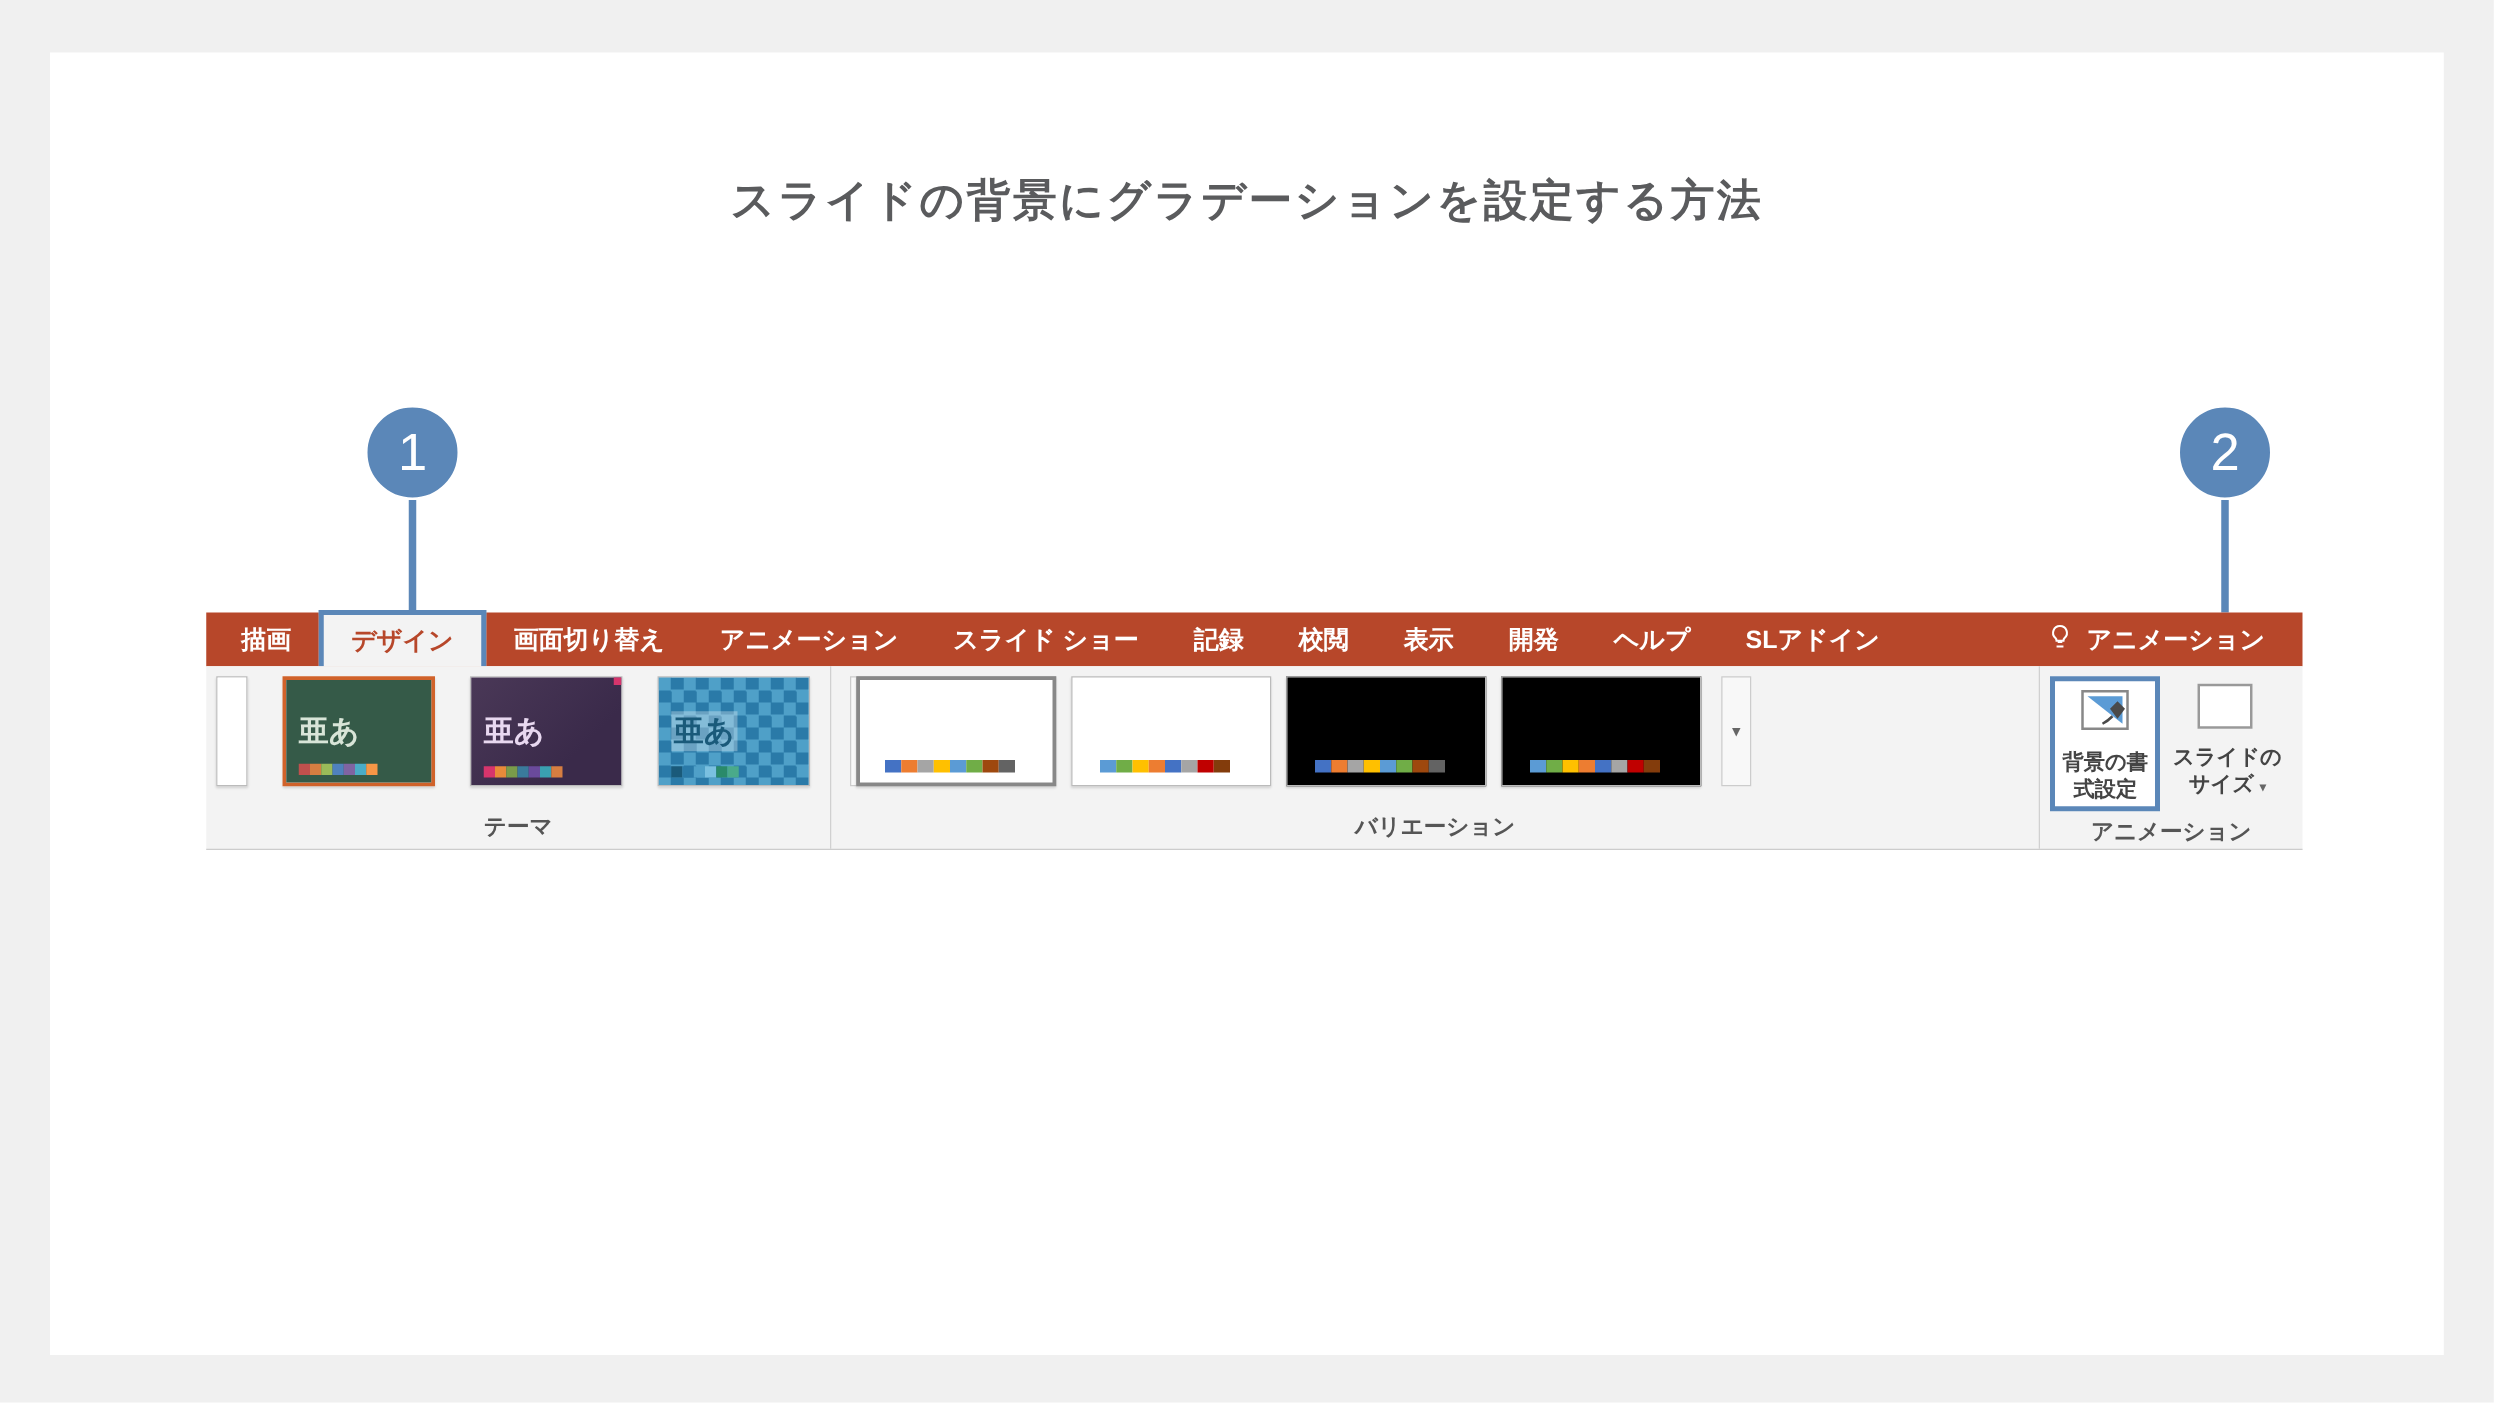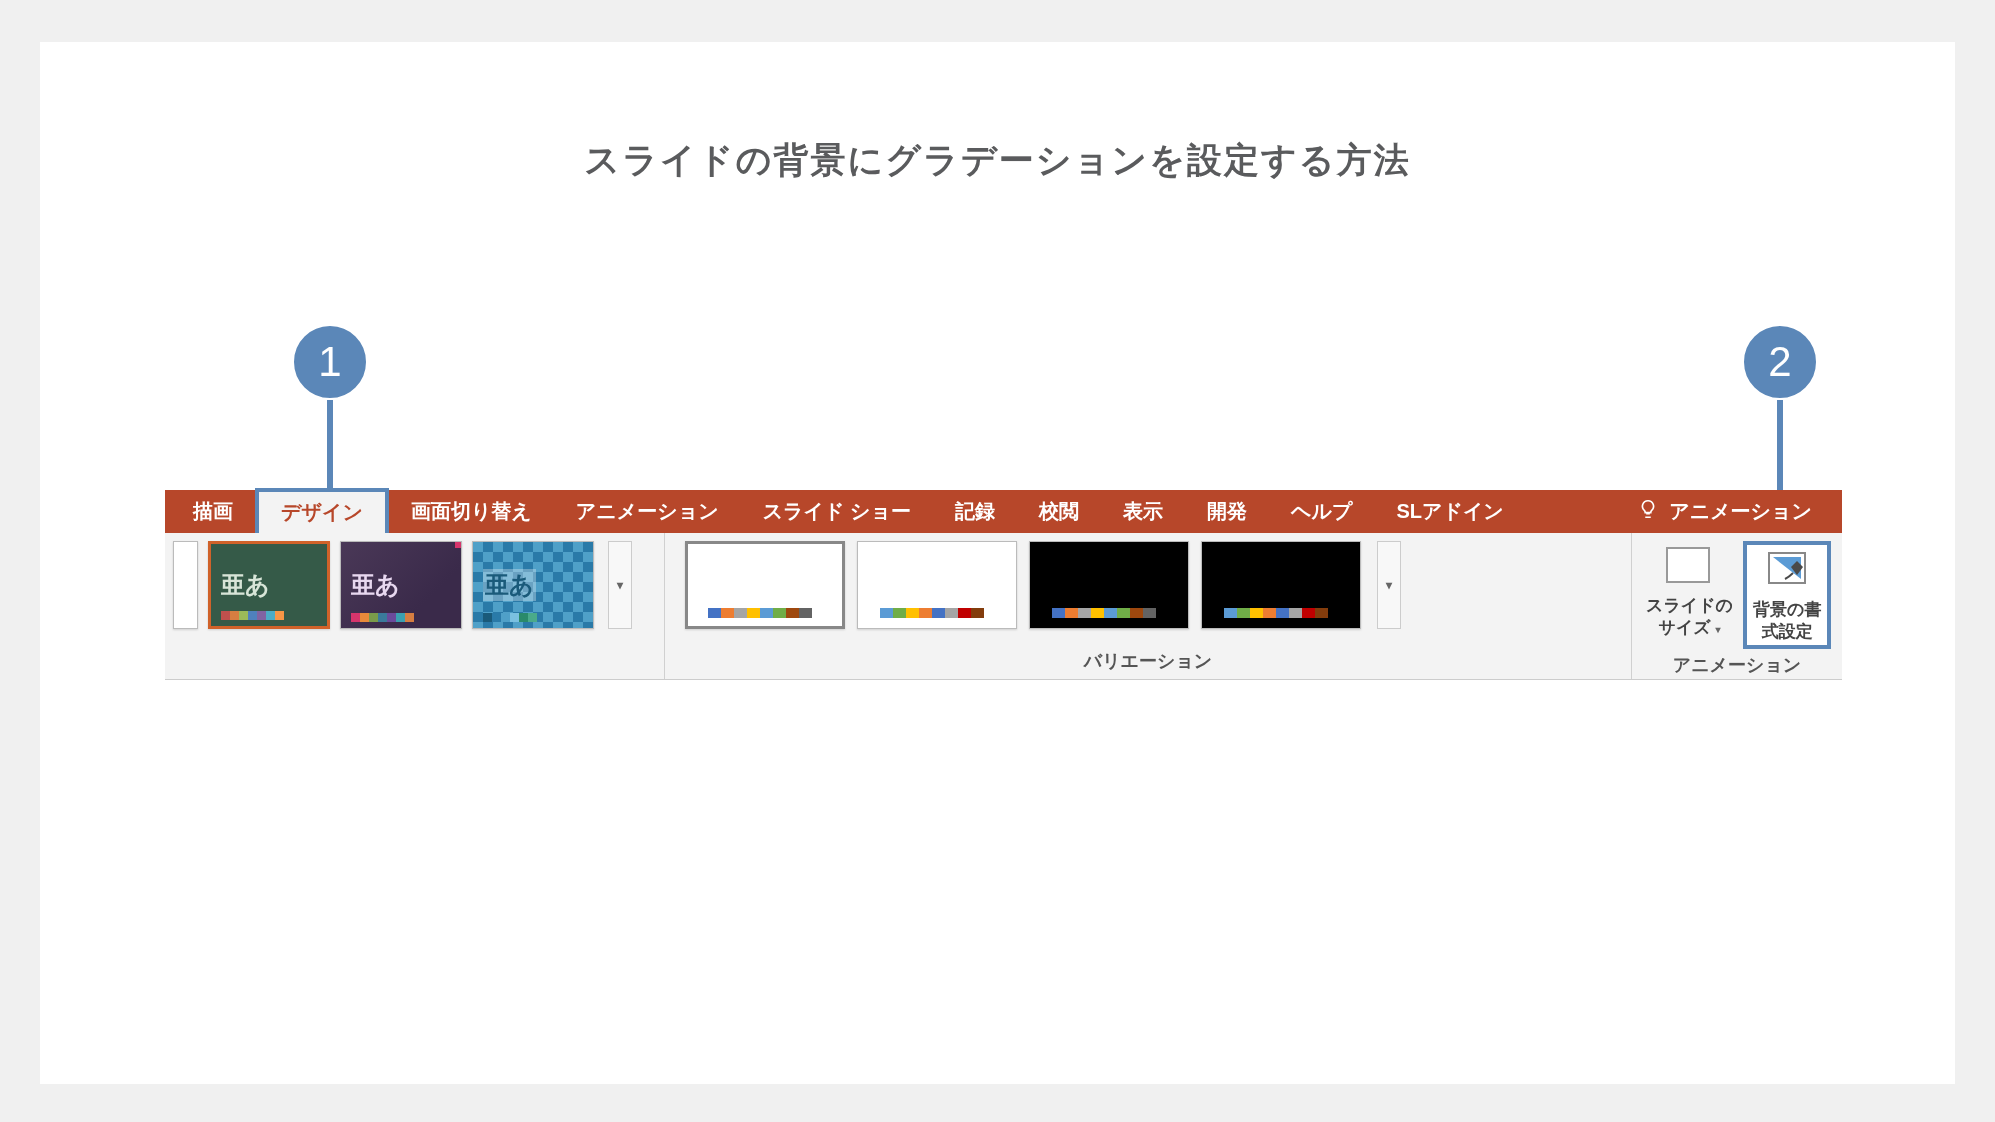--- a/index.html
+++ b/index.html
@@ -135,21 +135,21 @@
       padding: 0 8px;
     }
     .section-label {
       text-align: center;
       font-size: 18px;
       color: #555;
       padding: 4px 0 6px 0;
     }
     .theme-gallery {
       display: flex;
-      gap: 10px;
+      gap: 28px;
       align-items: center;
     }
     .theme-thumb {
       width: 122px;
       height: 88px;
       border: 1px solid #bbb;
       background: #fff;
       position: relative;
       cursor: pointer;
       box-shadow: 0 1px 2px rgba(0,0,0,0.15);
@@ -390,20 +390,21 @@
                     <span style="background:#2a8a6a"></span>
                     <span style="background:#4aaa8a"></span>
                 </div>
               </div>
             </div>
             <div class="scroll-btn dropdown-only">
               <div class="arrow">▾</div>
             </div>
           </div>
         </div>
+        <div class="section-label">テーマ</div>
       </div>
 
       <div class="section" style="flex:1">
         <div class="section-body" style="padding-left:20px">
           <div class="variation-gallery">
             <div class="var-thumb active">
               <div class="var-strip">
                 <span style="background:#4472c4"></span>
                   <span style="background:#ed7d31"></span>
                   <span style="background:#a5a5a5"></span>
@@ -453,39 +454,39 @@
             <div class="scroll-btn dropdown-only">
               <div class="arrow">▾</div>
             </div>
           </div>
         </div>
         <div class="section-label">バリエーション</div>
       </div>
 
       <div class="section" style="width:210px;border-right:none">
         <div class="section-body user-section">
-          <div class="user-btn">
-            <div class="user-icon">
-              <div class="slide-size-icon"></div>
-            </div>
-            <div class="user-label">
-              <span style="white-space:pre-line">スライドの
-サイズ</span> <span class="caret-down">▾</span>
-            </div>
-          </div>
           <div class="user-btn highlighted">
             <div class="user-icon format-bg-icon">
               <svg viewBox="0 0 48 48">
                 <rect x="6" y="6" width="36" height="30" fill="#fff" stroke="#888" stroke-width="2"></rect>
                 <path d="M10 10 L38 10 L38 32 Z" fill="#5b9bd5"></path>
                 <path d="M28 20 L34 14 L40 20 L34 28 Z" fill="#4a4a4a"></path>
                 <path d="M30 26 Q26 30 22 32" stroke="#4a4a4a" stroke-width="2" fill="none"></path>
               </svg>
             </div>
             <div class="user-label" style="white-space:pre-line">背景の書
 式設定</div>
           </div>
+          <div class="user-btn">
+            <div class="user-icon">
+              <div class="slide-size-icon"></div>
+            </div>
+            <div class="user-label">
+              <span style="white-space:pre-line">スライドの
+サイズ</span> <span class="caret-down">▾</span>
+            </div>
+          </div>
         </div>
         <div class="section-label">アニメーション</div>
       </div>
     </div>
   </div>
 </div>
 
 </body></html>

